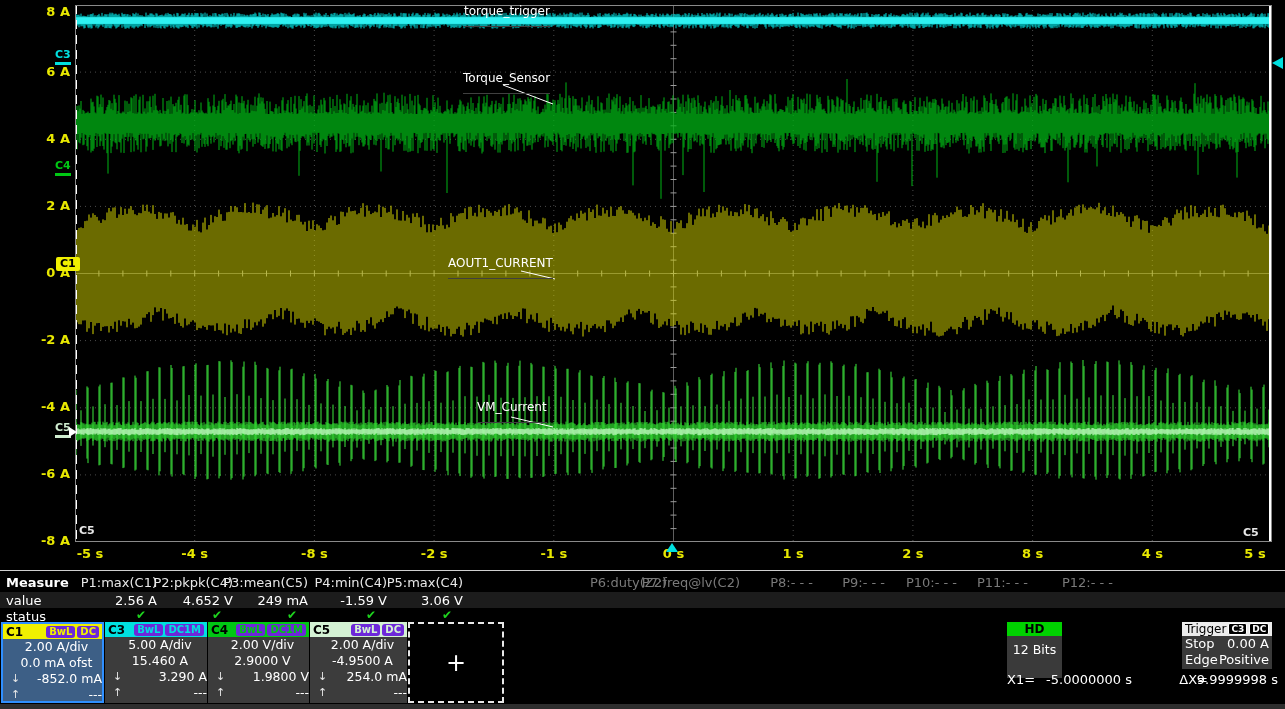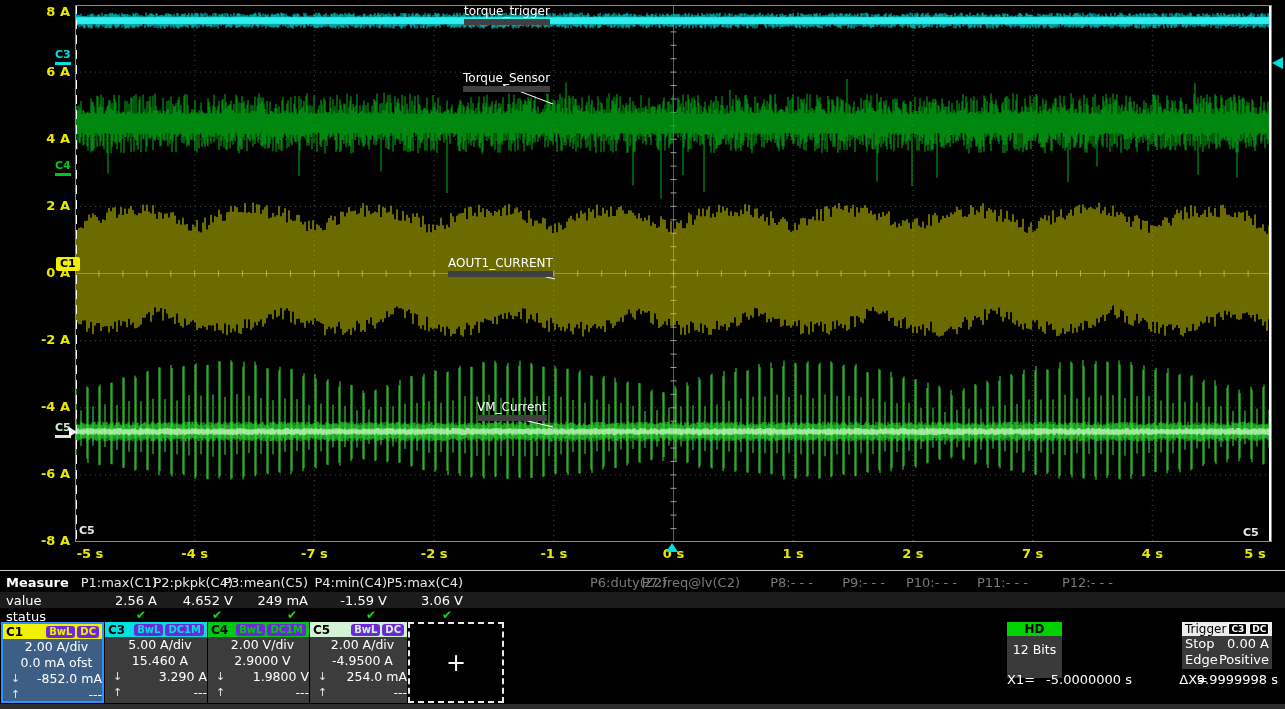--- a/index.html
+++ b/index.html
@@ -11,21 +11,21 @@
   .plot { position:absolute; left:0; top:0; width:1285px; height:570px; }
   #wave-svg { position:absolute; left:75px; top:5px; }
   .ylabel { position:absolute; left:0; width:70px; text-align:right; font-size:13px; font-weight:600; color:#e8e800; }
   .xlabel { position:absolute; top:546px; width:60px; text-align:center; font-size:13px; font-weight:600; color:#e8e800; }
   .chmarker { position:absolute; font-size:11px; font-weight:700; line-height:11px; padding-bottom:2px; }
   .chmarker.plain { border-bottom:3px solid; }
   .chmarker.hl { border-radius:2px; padding:1px 4px 1px 4px; line-height:12px; }
   .corner { position:absolute; color:#e8e8e8; font-size:11px; font-weight:700; }
   .corner-l { left:79px; top:524px; }
   .corner-r { left:1243px; top:526px; }
-  .trace-label { position:absolute; color:#fff; font-size:12px; line-height:13px; border-bottom:6px solid #404040; padding-bottom:1px; white-space:nowrap; }
+  .trace-label { position:absolute; color:#fff; font-size:12px; line-height:13px; border-bottom:1px solid #404040; padding-bottom:8px; white-space:nowrap; }
   .trig-level { position:absolute; left:1272px; top:57px; width:0; height:0;
     border-top:6px solid transparent; border-bottom:6px solid transparent; border-right:11px solid #00e0e0; }
   .trig-time { position:absolute; left:666px; top:543px; width:0; height:0;
     border-left:6px solid transparent; border-right:6px solid transparent; border-bottom:9px solid #00e0e0; }
   .c5-arrow { position:absolute; left:69px; top:427px; width:0; height:0;
     border-top:5px solid transparent; border-bottom:5px solid transparent; border-left:8px solid #fff; }
 
   
   .measure { position:absolute; left:0; top:570px; width:1285px; height:52px; border-top:1px solid #cfcfcf; background:#000; }
   .m-valuebg { position:absolute; left:0; top:21px; width:1285px; height:16px; background:#1c1c1c; }
@@ -118,27 +118,27 @@
         <div class="ylabel" style="top: 198px;">2 A</div>
         <div class="ylabel" style="top: 265px;">0 A</div>
         <div class="ylabel" style="top: 332px;">-2 A</div>
         <div class="ylabel" style="top: 399px;">-4 A</div>
         <div class="ylabel" style="top: 466px;">-6 A</div>
         <div class="ylabel" style="top: 533px;">-8 A</div>
       </div>
     <div id="xlabels">
         <div class="xlabel" style="left: 60px;">-5 s</div>
         <div class="xlabel" style="left: 164.7px;">-4 s</div>
-        <div class="xlabel" style="left: 284.4px;">-7 s</div>
+        <div class="xlabel" style="left: 284.4px;">-8 s</div>
         <div class="xlabel" style="left: 404.1px;">-2 s</div>
         <div class="xlabel" style="left: 523.8px;">-1 s</div>
         <div class="xlabel" style="left: 643.5px;">0 s</div>
         <div class="xlabel" style="left: 763.2px;">1 s</div>
         <div class="xlabel" style="left: 882.9px;">2 s</div>
-        <div class="xlabel" style="left: 1002.6px;">7 s</div>
+        <div class="xlabel" style="left: 1002.6px;">8 s</div>
         <div class="xlabel" style="left: 1122.3px;">4 s</div>
         <div class="xlabel" style="left: 1225px;">5 s</div>
       </div>
     <div id="chmarkers">
         <div class="chmarker plain" style="top: 49px; left: 55px; color: rgb(0, 224, 224); border-bottom-color: rgb(0, 224, 224);">C3</div>
         <div class="chmarker plain" style="top: 160px; left: 55px; color: rgb(0, 200, 20); border-bottom-color: rgb(0, 200, 20);">C4</div>
         <div class="chmarker hl" style="top: 257px; left: 56px; background: rgb(240, 240, 0); color: rgb(0, 0, 0);">C1</div>
         <div class="chmarker plain" style="top: 422px; left: 55px; color: rgb(207, 236, 207); border-bottom-color: rgb(207, 236, 207);">C5</div>
       </div>
     <div id="tracelabels">

